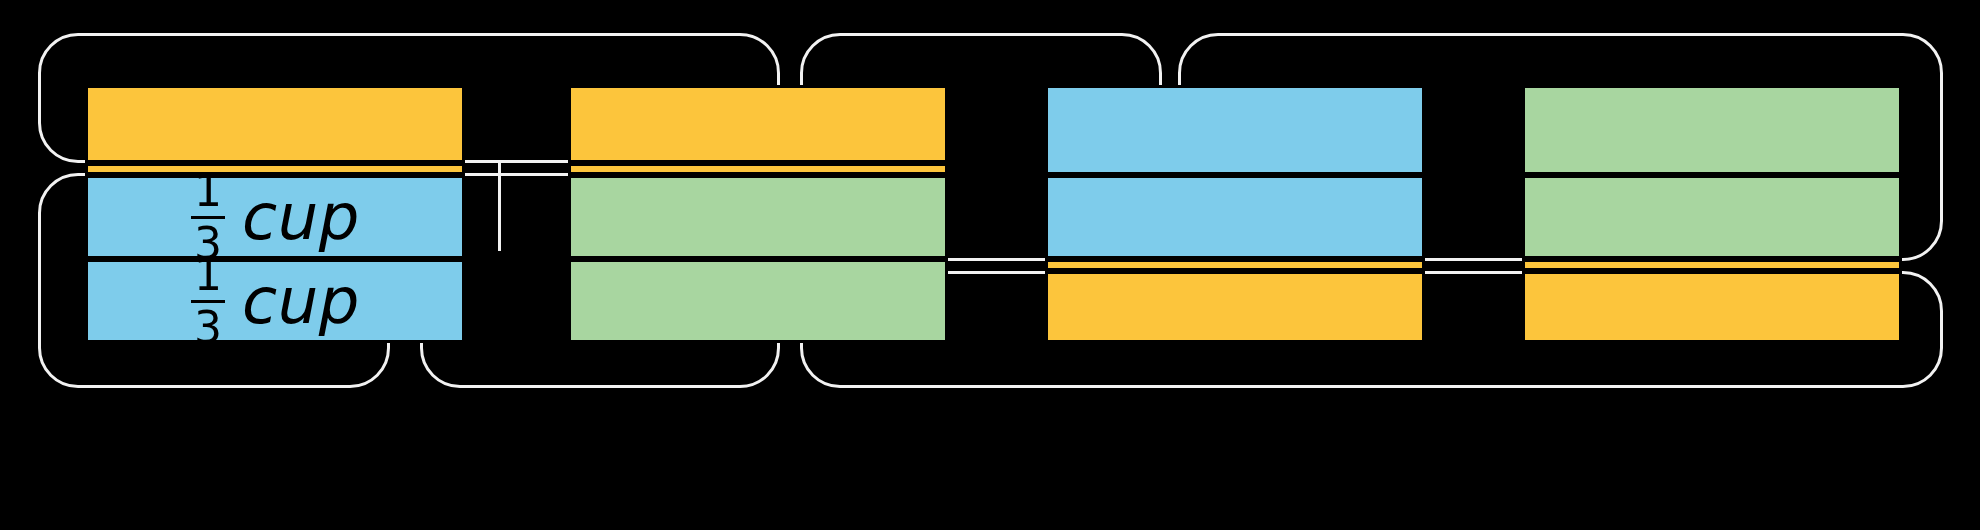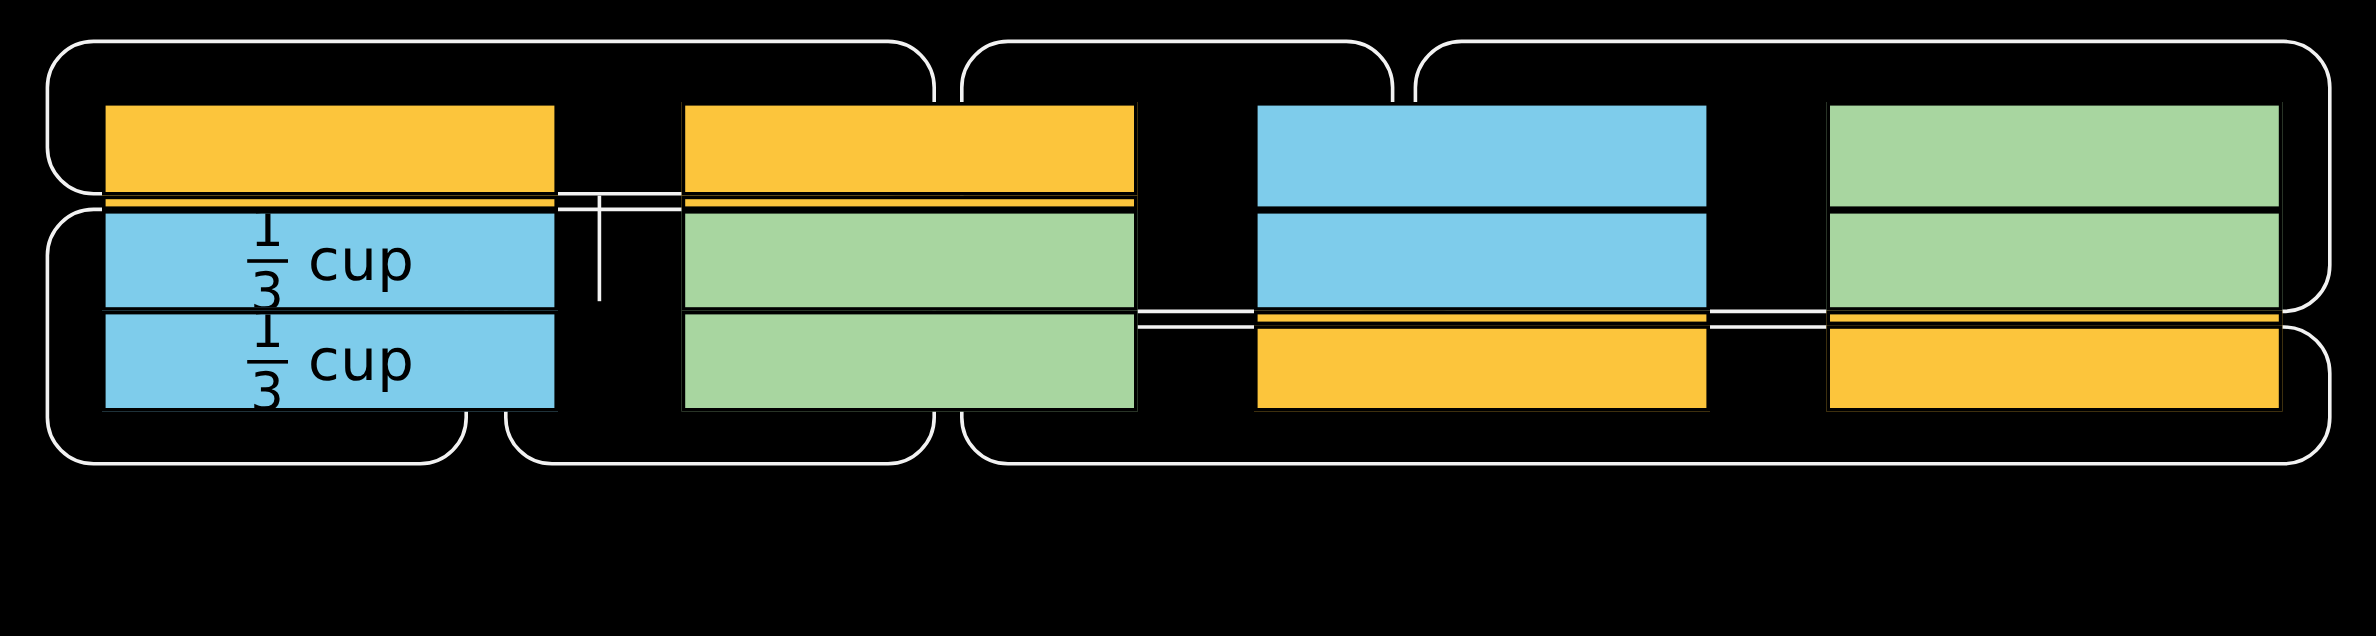--- a/index.html
+++ b/index.html
@@ -71,23 +71,24 @@
   .frac .num { padding: 0 4px 2px 4px; }
   .frac .bar {
     display: block;
     width: 34px;
     height: 3px;
     background: #000000;
     margin: 1px 0;
   }
   .frac .den { padding: 2px 4px 0 4px; }
   .unit {
-    font-size: 48px;
+    font-size: 64px;
     font-weight: 400;
     letter-spacing: 0.5px;
+    font-style: italic;
   }
   
   .stub {
     position: absolute;
     width: 3px;
     background: #f2f2f2;
     pointer-events: none;
   }
 </style>
 </head>

